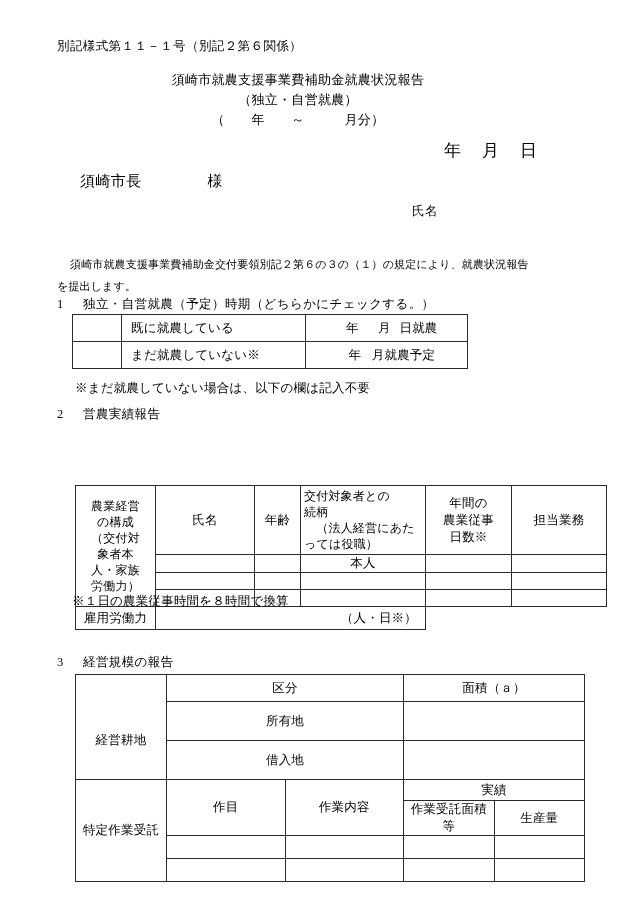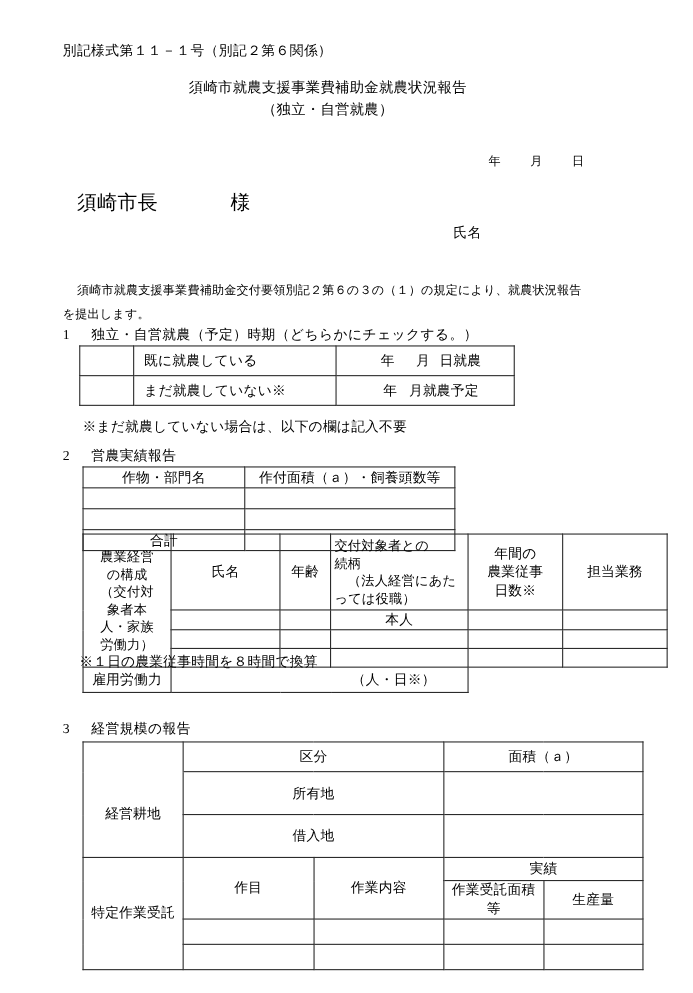--- a/index.html
+++ b/index.html
@@ -51,29 +51,29 @@
   .title-period {
     font-size: 13px;
     letter-spacing: 0.3px;
     line-height: 20px;
     white-space: nowrap;
   }
 
   .date-line {
     position: absolute;
     left: 444px; top: 139px;
-    font-size: 11px;
+    font-size: 17px;
     white-space: nowrap;
   }
   .date-line .g { display: inline-block; width: 38px; }
 
   .addressee {
     position: absolute;
-    left: 70px; top: 172px;
-    font-size: 18px;
+    left: 80px; top: 172px;
+    font-size: 15px;
     letter-spacing: 0.4px;
     white-space: nowrap;
   }
   .addressee .sama { display: inline-block; margin-left: 66px; }
 
   .name-field {
     position: absolute;
     left: 412px; top: 203px;
     font-size: 12.5px;
     letter-spacing: 0.4px;
@@ -154,21 +154,21 @@
     padding: 1px 3px;
     font-size: 12px;
     margin-top: 44px;
   }
   #tbl-labor td.sidelbl {
     line-height: 16px;
     font-size: 12px;
     padding: 0 2px;
   }
   #tbl-labor td.emp-lbl { width: 75px; height: 22px; }
-  #tbl-labor td.emp-val { height: 22px; text-align: right; padding-right: 29px; }
+  #tbl-labor td.emp-val { height: 22px; text-align: right; padding-right: 8px; }
 
   
   #tbl-scale { left: 75px; top: 674px; width: 482px; padding-left: 33px; }
   #tbl-scale td.s-left { width: 82px; }
   #tbl-scale td.s-mid  { width: 228px; }
   #tbl-scale td.s-area { width: 172px; }
   #tbl-scale td.hrow { height: 26px; }
   #tbl-scale td.drow { height: 38px; }
   #tbl-scale td.w-saku { width: 114px; }
   #tbl-scale td.w-naiyo { width: 114px; }
@@ -180,20 +180,21 @@
 </head>
 <body>
 
 <div class="page">
 
   <div class="doc-code">別記様式第１１－１号（別記２第６関係）</div>
 
   <div class="title-block">
     <div class="title-main">須崎市就農支援事業費補助金就農状況報告</div>
     <div class="title-sub">（独立・自営就農）</div>
+    <div class="title-period">（　　年　　～　　　月分）</div>
   </div>
 
   <div class="date-line">
     <span class="g">年</span><span class="g">月</span><span>日</span>
   </div>
 
   <div class="addressee">
     <span>須崎市長</span><span class="sama">様</span>
   </div>
 
@@ -226,40 +227,20 @@
     </tr>
   </tbody>
     </table>
 
   <div class="note" style="left:75px; top:380px;">※まだ就農していない場合は、以下の欄は記入不要</div>
 
   <div class="sec-head" style="left:57px; top:406px;">
     <span class="num">2</span><span>営農実績報告</span>
   </div>
 
-  <table class="frm" id="tbl-crop">
-    <tbody>
-        <tr>
-      <td class="c1">作物・部門名</td>
-      <td class="c2">作付面積（ａ）・飼養頭数等</td>
-    </tr>
-    <tr>
-      <td class="c1 blank"></td>
-      <td class="c2 blank"></td>
-    </tr>
-    <tr>
-      <td class="c1 blank"></td>
-      <td class="c2 blank"></td>
-    </tr>
-    <tr>
-      <td class="c1">合計</td>
-      <td class="c2 blank"></td>
-    </tr>
-  </tbody>
-    </table>
 
   <table class="frm" id="tbl-labor">
     <tbody>
         <tr>
       <td class="lc sidelbl" rowspan="4">
         <span>農業経営</span><br>
         <span>の構成</span><br>
         <span>（交付対</span><br>
         <span>象者本</span><br>
         <span>人・家族</span><br>

